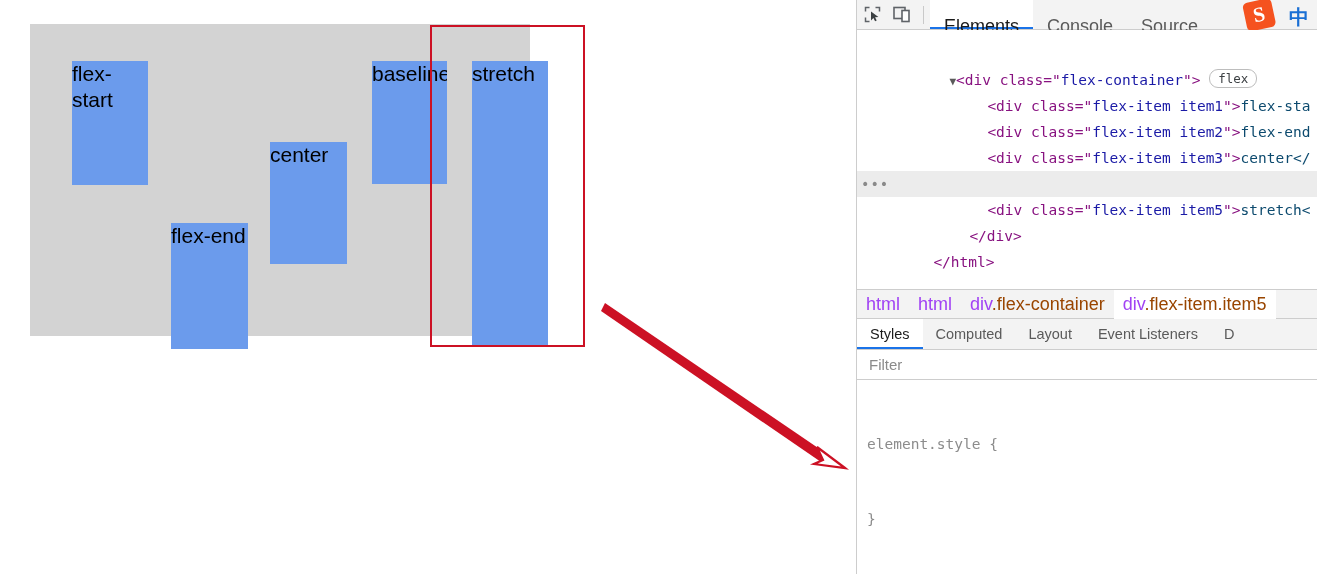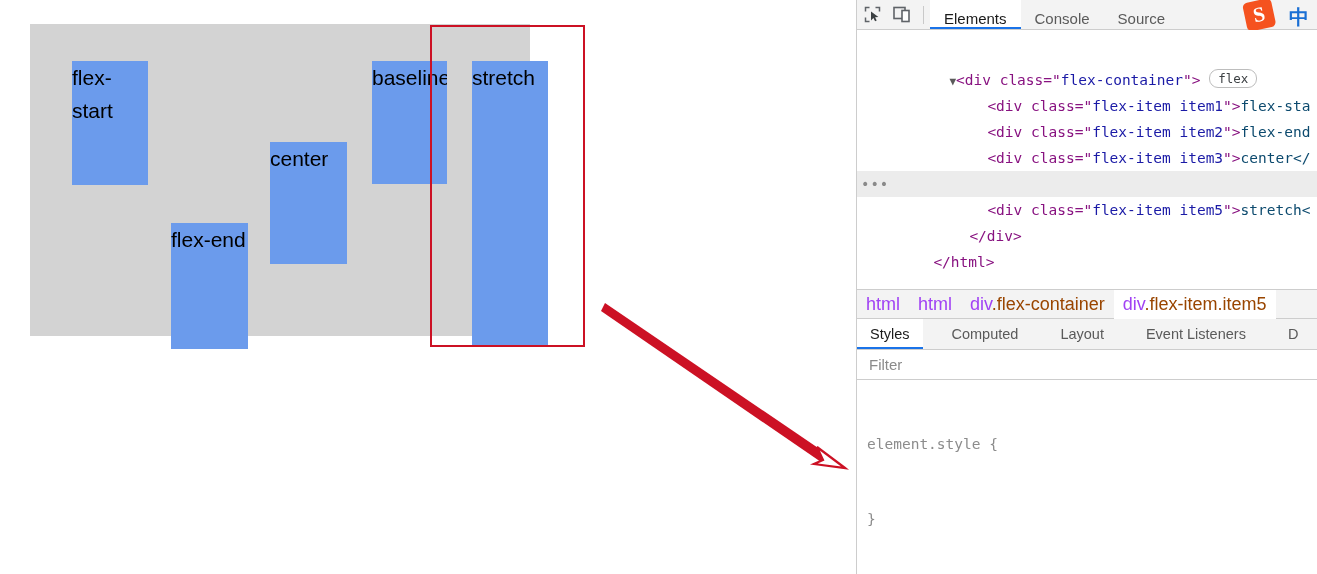--- a/index.html
+++ b/index.html
@@ -27,21 +27,21 @@
     position: absolute;
     left: 30px; top: 24px;
     width: 500px; height: 312px;
     background: #d3d3d3;
   }
   .flex-item {
     position: absolute;
     background: #6b9bec;
     color: #000000;
     font-size: 21px;
-    line-height: 33px;
+    line-height: 26px;
     font-family: "Liberation Sans", sans-serif;
     overflow: hidden;
     box-sizing: border-box;
     padding: 0;
     white-space: pre-line;
   }
   #item1 { left: 42px;  top: 37px;  width: 76px;  height: 124px; }
   #item2 { left: 141px; top: 199px; width: 77px;  height: 126px; }
   #item3 { left: 240px; top: 118px; width: 77px;  height: 122px; }
   #item4 { left: 342px; top: 37px;  width: 75px;  height: 123px; }
@@ -89,22 +89,22 @@
     display: flex; align-items: center; justify-content: center;
     flex: 0 0 auto;
   }
   .tb-sep {
     width: 1px; height: 18px; background: #c9c9c9; margin: 0 6px;
     flex: 0 0 auto;
   }
   .dt-tab {
     height: 29px;
     line-height: 29px;
-    padding: 4px 14px;
-    font-size: 15px;
+    padding: 12px 14px;
+    font-size: 18px;
     color: #5a5a5a;
     white-space: nowrap;
     box-sizing: border-box;
     flex: 0 0 auto;
   }
   .dt-tab.active {
     color: #1a1a1a;
     background: #ffffff;
     border-bottom: 2px solid #1a73e8;
   }
@@ -181,21 +181,20 @@
   .crumb.active { background: #ffffff; }
 
   
   #style-tabs {
     height: 31px;
     background: #f3f3f3;
     border-bottom: 1px solid #cdcdcd;
     display: flex;
     align-items: center;
     box-sizing: border-box;
-    gap: 16px;
   }
   .st-tab {
     height: 30px;
     line-height: 30px;
     padding: 0 13px;
     font-size: 14.5px;
     color: #5a5a5a;
     white-space: nowrap;
     box-sizing: border-box;
   }

